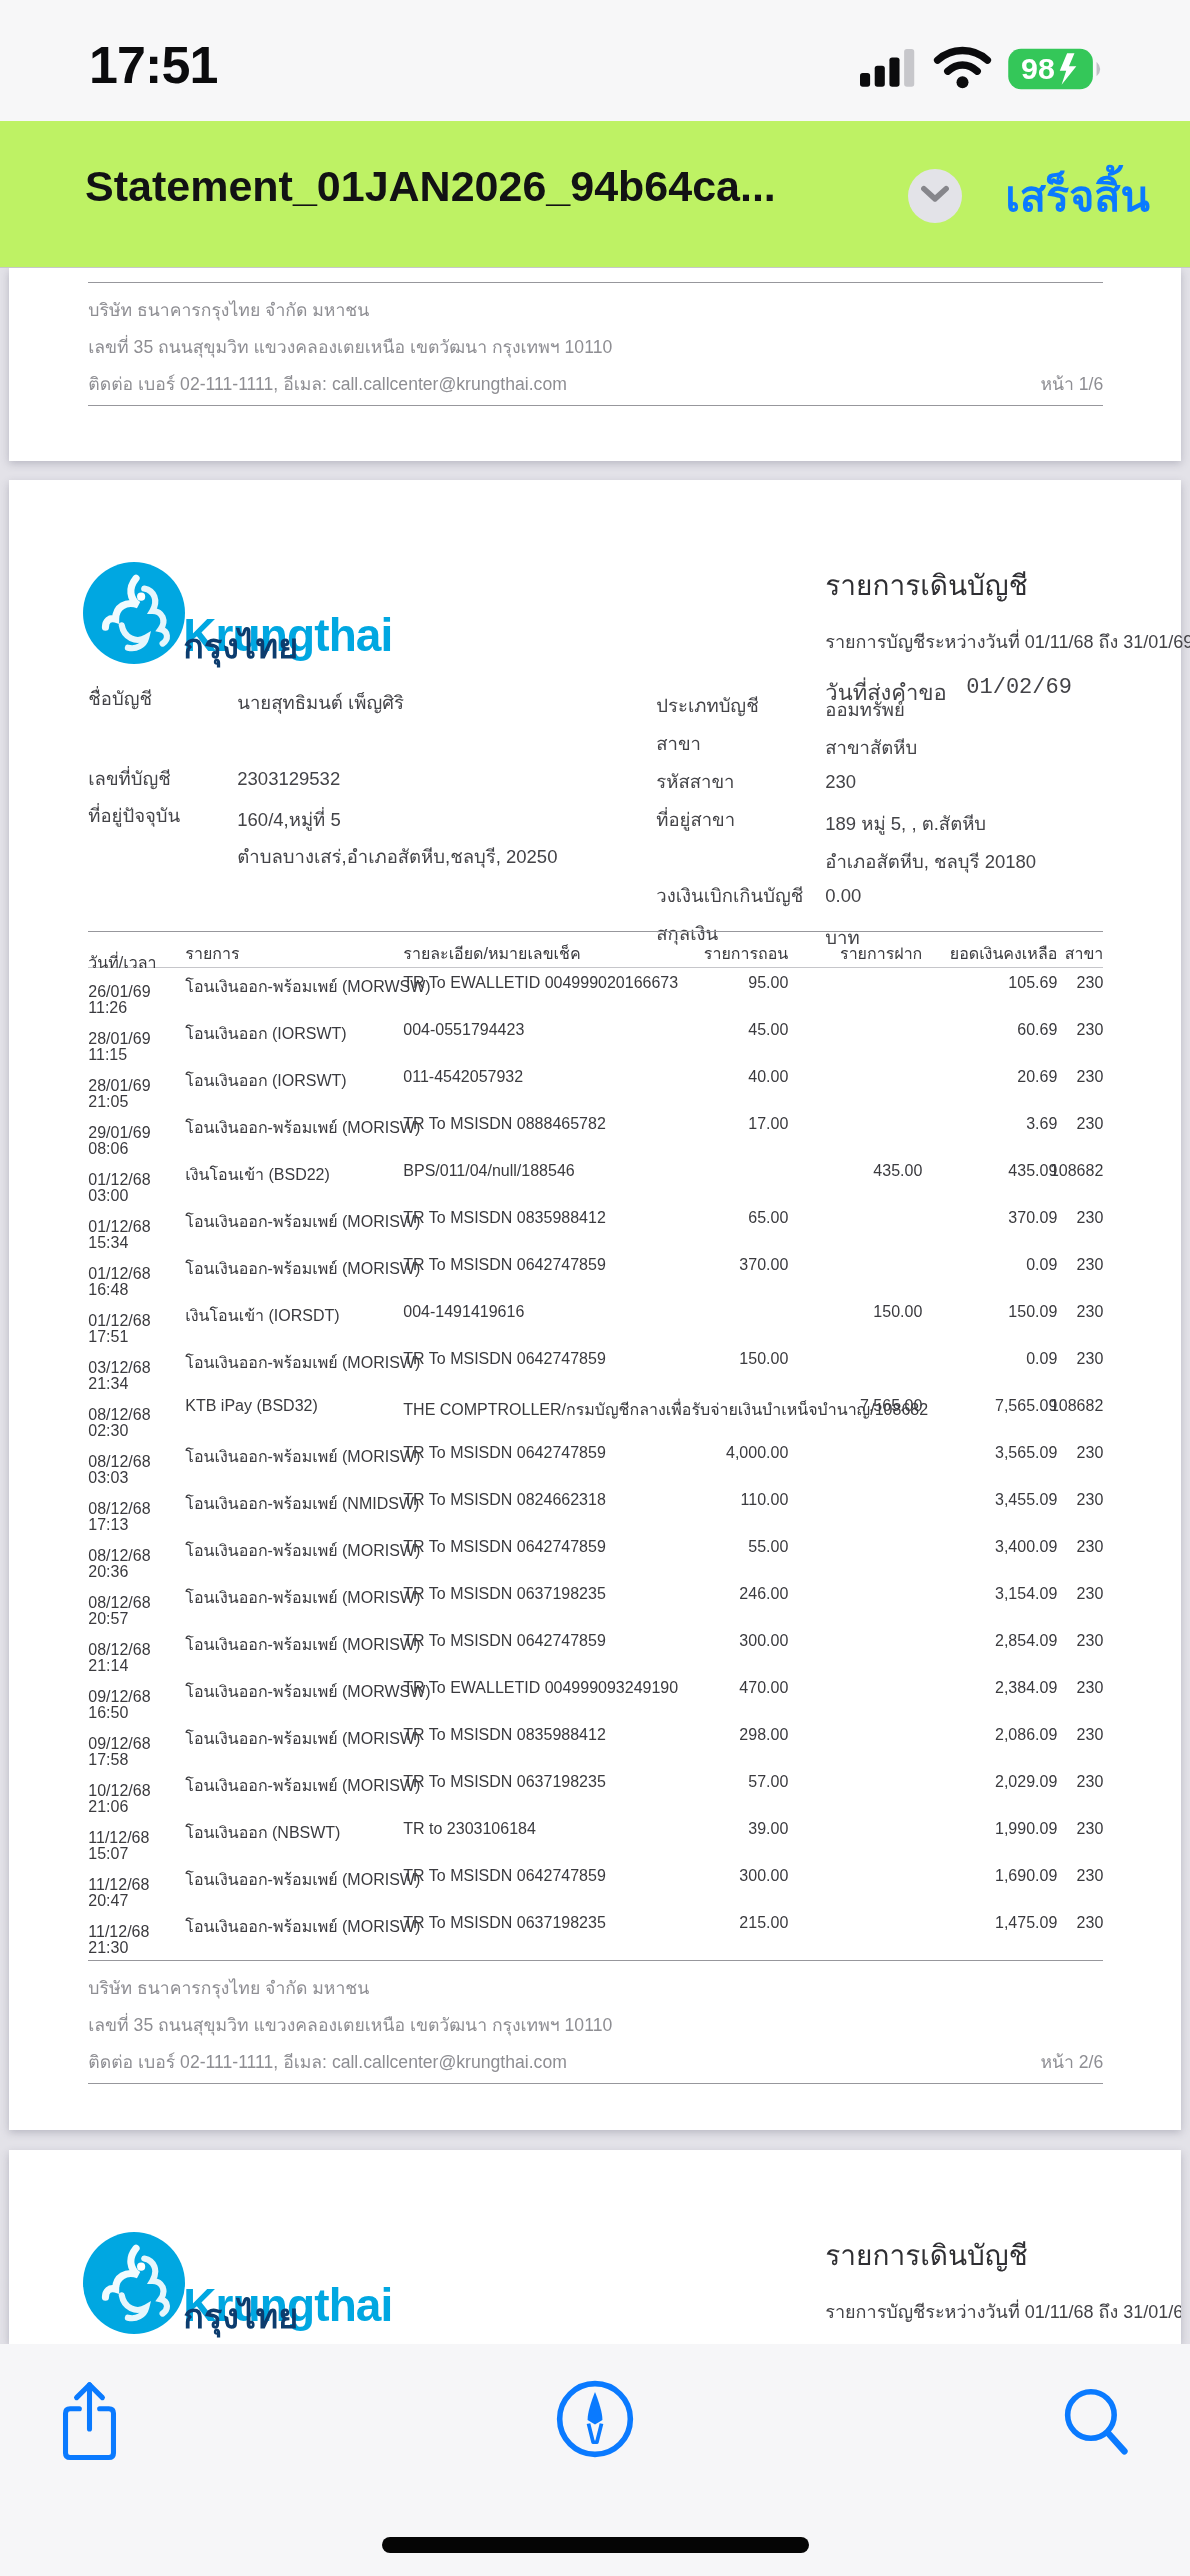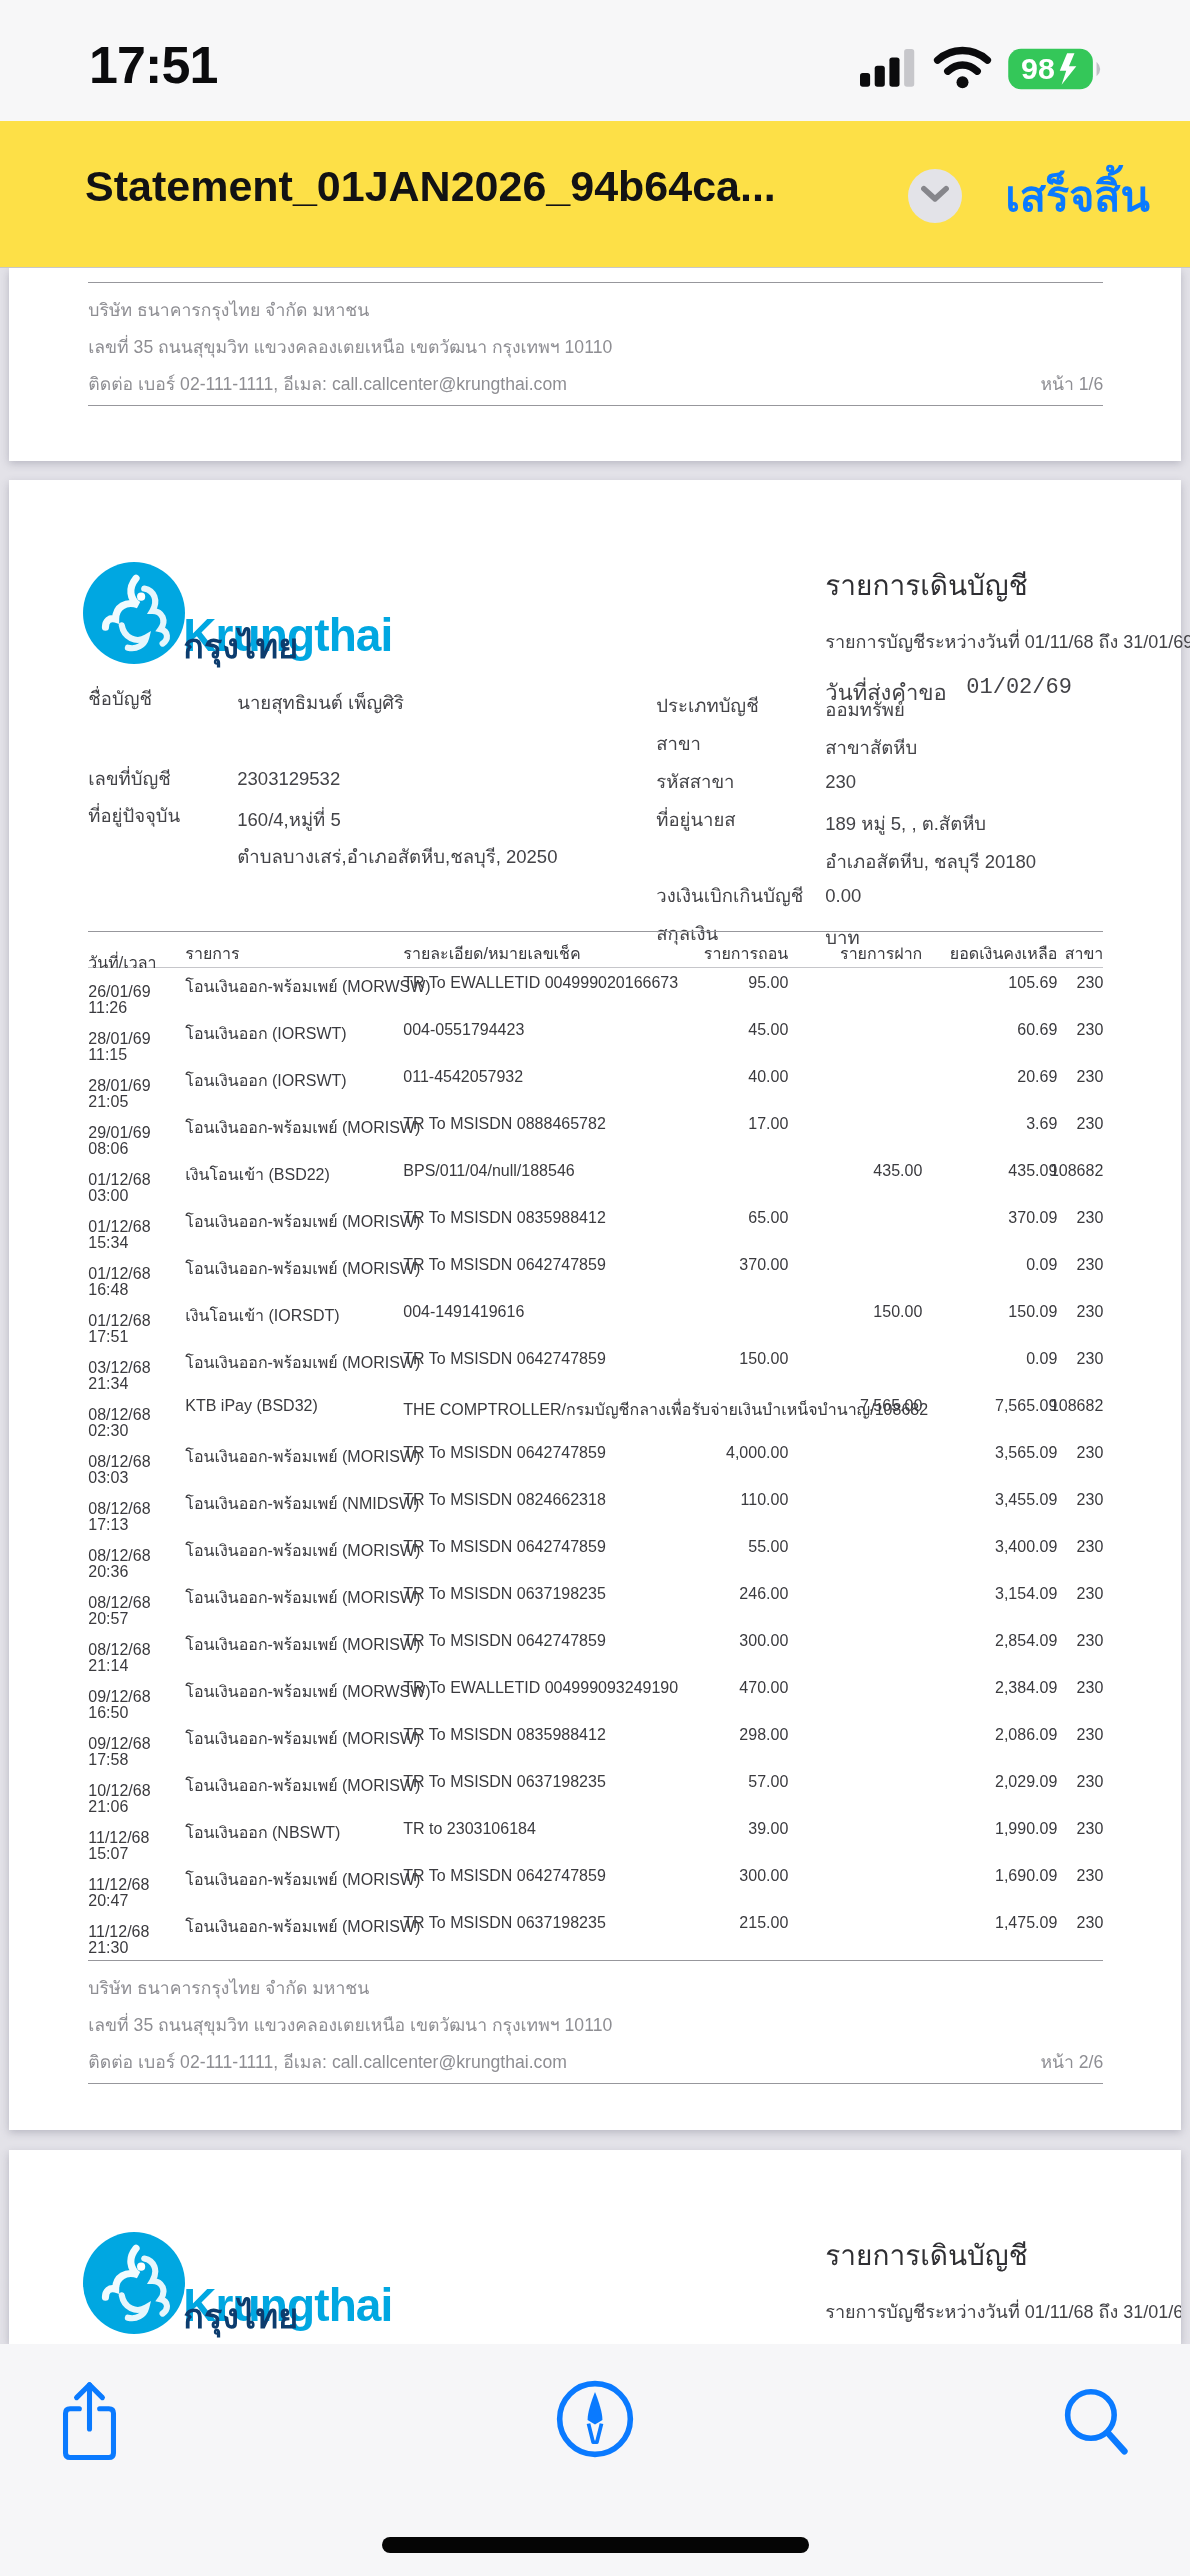--- a/index.html
+++ b/index.html
@@ -17,21 +17,21 @@
   body{font-family:"Liberation Sans","DejaVu Sans",sans-serif;background:#E3E2E8;position:relative;overflow:hidden;}
 
   .screen{position:absolute;inset:0;width:1191px;height:2576px;background:#E3E2E8;overflow:hidden;}
 
   
   .status-bar{position:absolute;left:0;top:0;width:1191px;height:121px;background:#F7F7F8;z-index:30;}
   .sb-time{position:absolute;left:89px;top:35px;font-size:52px;font-weight:700;letter-spacing:-0.9px;color:#0B0B0D;}
   .sb-icons{position:absolute;right:85px;top:46px;display:flex;align-items:center;gap:16px;}
 
   
-  .nav-bar{position:absolute;left:0;top:121px;width:1191px;height:147px;background:#fde047;border-bottom:1.9px solid #C7C7CB;z-index:30;}
+  .nav-bar{position:absolute;left:0;top:121px;width:1191px;height:147px;background:#bef264;border-bottom:1.9px solid #C7C7CB;z-index:30;}
   .nav-title{position:absolute;left:85px;top:41px;font-size:43px;font-weight:600;color:#121214;white-space:nowrap;}
   .nav-chevron{position:absolute;left:908px;top:169px;width:54px;height:54px;border-radius:50%;background:#E3E3E8;display:flex;align-items:center;justify-content:center;cursor:pointer;}
   .nav-bar .nav-chevron{top:48px;}
   .nav-done{position:absolute;right:41px;top:41px;font-size:43px;font-weight:600;color:var(--ios-blue);cursor:pointer;}
 
   
   .doc-scroll{position:absolute;left:0;top:267px;width:1191px;height:2077px;background:#E3E2E8;}
   .pdf-page{position:absolute;left:9.3px;width:1172px;background:#FFFFFF;box-shadow:0 2.8px 8.3px rgba(70,70,95,.28);}
   .page-1{top:0.9px;height:193px;}
   .page-2{top:213px;height:1650px;}
@@ -219,21 +219,21 @@
     <span class="acc-label">สาขา</span>
     <span class="acc-value">สาขาสัตหีบ</span>
   </div>
 
   <div class="acc-row">
     <span class="acc-label">รหัสสาขา</span>
     <span class="acc-value">230</span>
   </div>
 
   <div class="acc-row">
-    <span class="acc-label">ที่อยู่นายส</span>
+    <span class="acc-label">ที่อยู่สาขา</span>
     <span class="acc-value">189 หมู่ 5, , ต.สัตหีบ</span>
   </div>
 
   <div class="acc-row">
     <span class="acc-label"></span>
     <span class="acc-value">อำเภอสัตหีบ, ชลบุรี 20180</span>
   </div>
 
   <div class="acc-row">
     <span class="acc-label">วงเงินเบิกเกินบัญชี</span>

